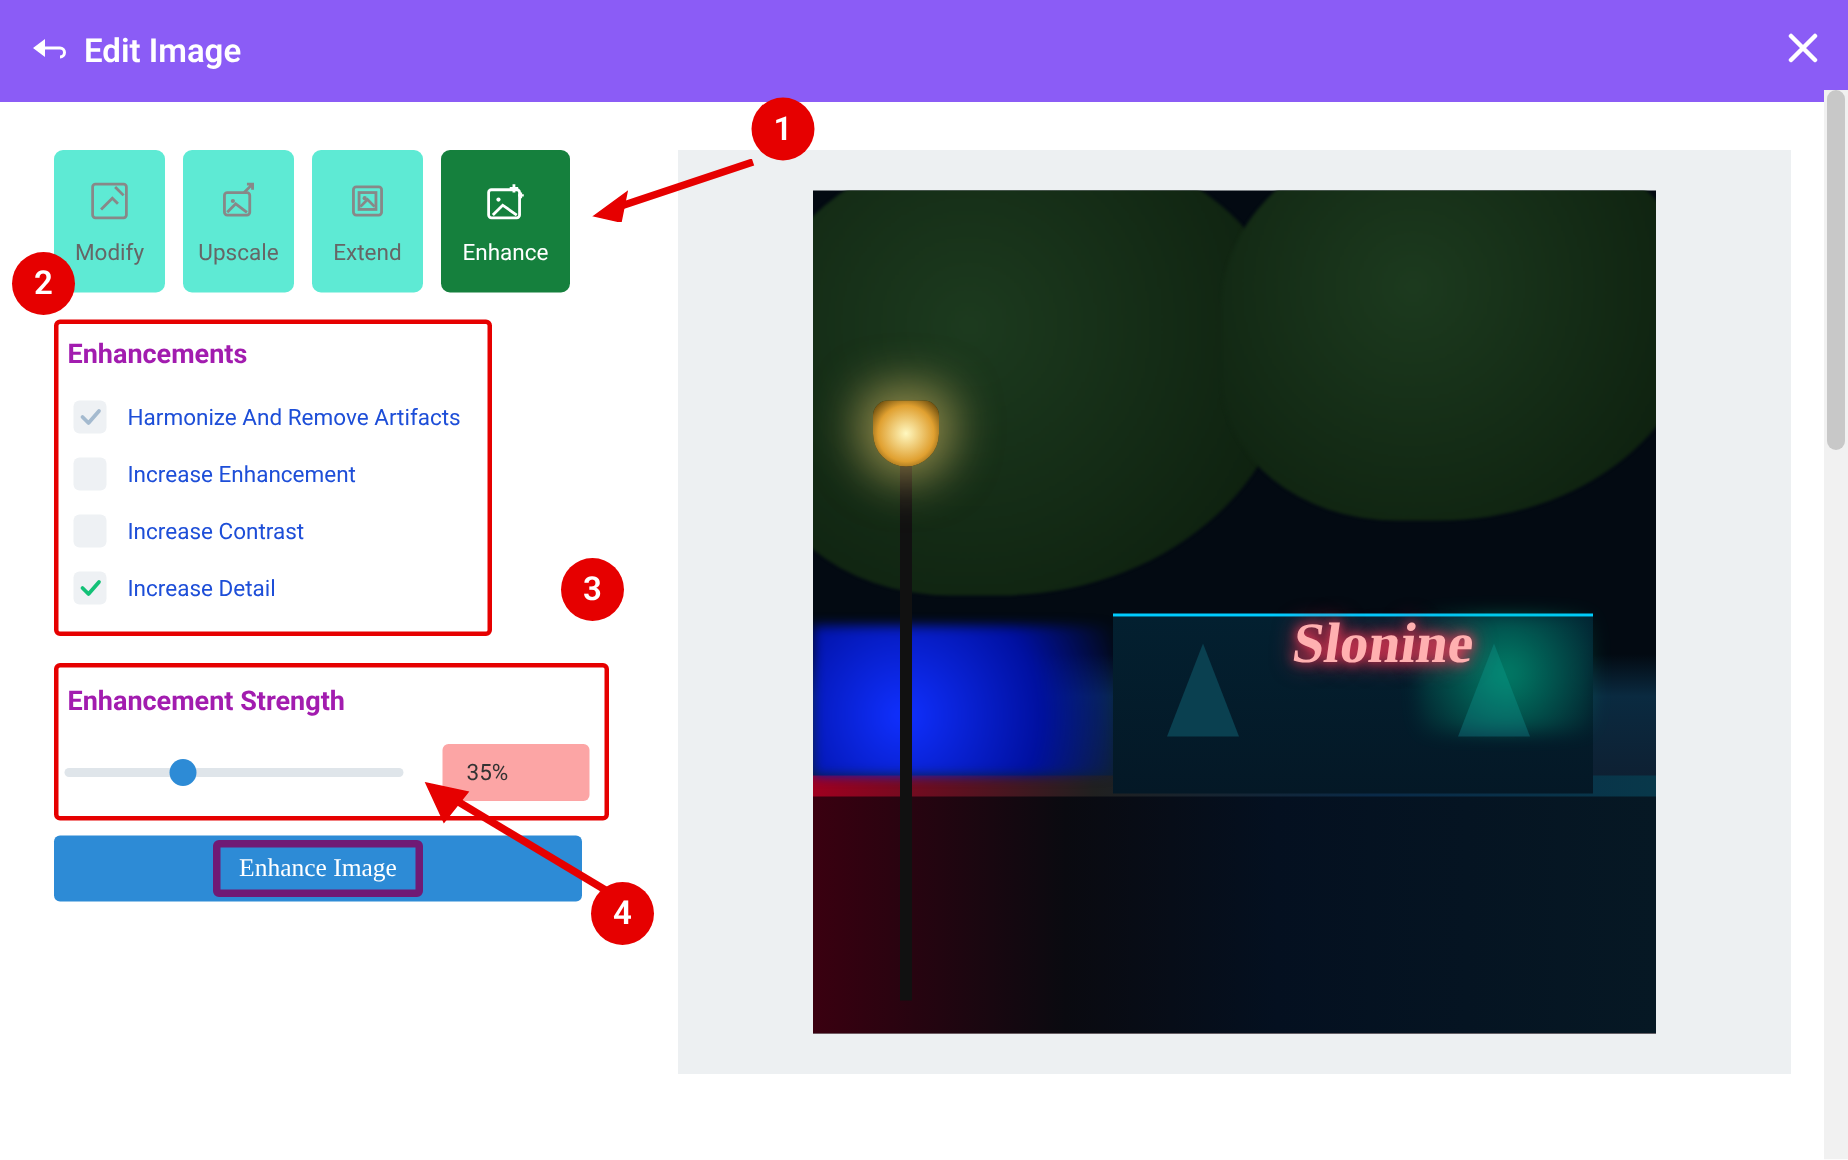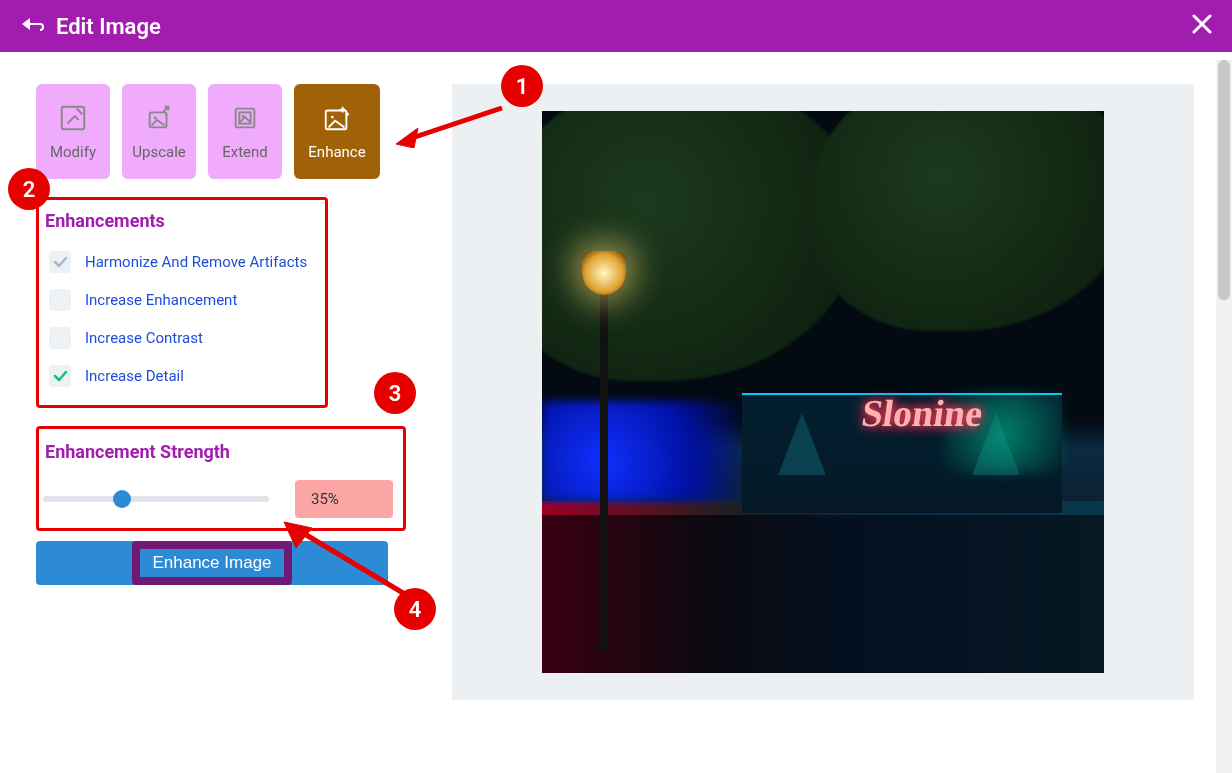--- a/index.html
+++ b/index.html
@@ -5,22 +5,22 @@
   * { box-sizing: border-box; margin: 0; padding: 0; }
   body {
     font-family: -apple-system, BlinkMacSystemFont, "Segoe UI", Roboto, sans-serif;
     background: #fff;
     width: 1232px;
     height: 773px;
     overflow: hidden;
     position: relative;
   }
   .header {
-    background: #a21caf;
-    height: 52px;
+    background: #8b5cf6;
+    height: 68px;
     display: flex;
     align-items: center;
     padding: 0 20px;
     color: #fff;
     justify-content: space-between;
   }
   .header-left { display: flex; align-items: center; gap: 12px; }
   .back-btn { cursor: pointer; display:flex; align-items:center; }
   .header-title { font-size: 22px; font-weight: 600; }
   .close-btn { cursor: pointer; font-size: 24px; }
@@ -33,31 +33,31 @@
   }
 
   .sidebar {
     width: 360px;
     position: relative;
   }
 
   .tabs { display: flex; gap: 12px; margin-bottom: 18px; }
   .tab {
     width: 74px; height: 95px;
-    background: #f0abfc;
+    background: #5eead4;
     border-radius: 6px;
     display: flex; flex-direction: column;
     align-items: center; justify-content: center;
     gap: 10px;
     color: #666;
     font-size: 15px;
     cursor: pointer;
   }
   .tab.active {
-    background: #a16207;
+    background: #15803d;
     color: #fff;
   }
   .tab.enh { width: 86px; }
   .tab svg { width: 30px; height: 30px; }
 
   .box-red { border: 3px solid #e60000; border-radius: 4px; }
 
   .enh-section {
     padding: 10px 10px 10px 4px;
     margin-bottom: 18px;
@@ -122,23 +122,24 @@
     width: 352px; height: 44px;
     background:#2d8bd6;
     border:none;
     color:#fff;
     font-size:17px;
     border-radius:4px;
     cursor:pointer;
     display:flex; align-items:center; justify-content:center;
   }
   .enhance-btn-inner {
-    border:8px solid #701a75;
+    border:5px solid #701a75;
     padding: 4px 12px;
     border-radius:4px;
+    font-family:Liberation Serif, serif;
   }
 
   .canvas {
     width: 742px; height: 616px;
     background: #edf0f2;
     display:flex; align-items:center; justify-content:center;
   }
   .img-preview {
     width: 562px; height: 562px;
     background: linear-gradient(#030a12 0%, #030a12 55%, #0a2a40 60%, #1a0008 100%);

